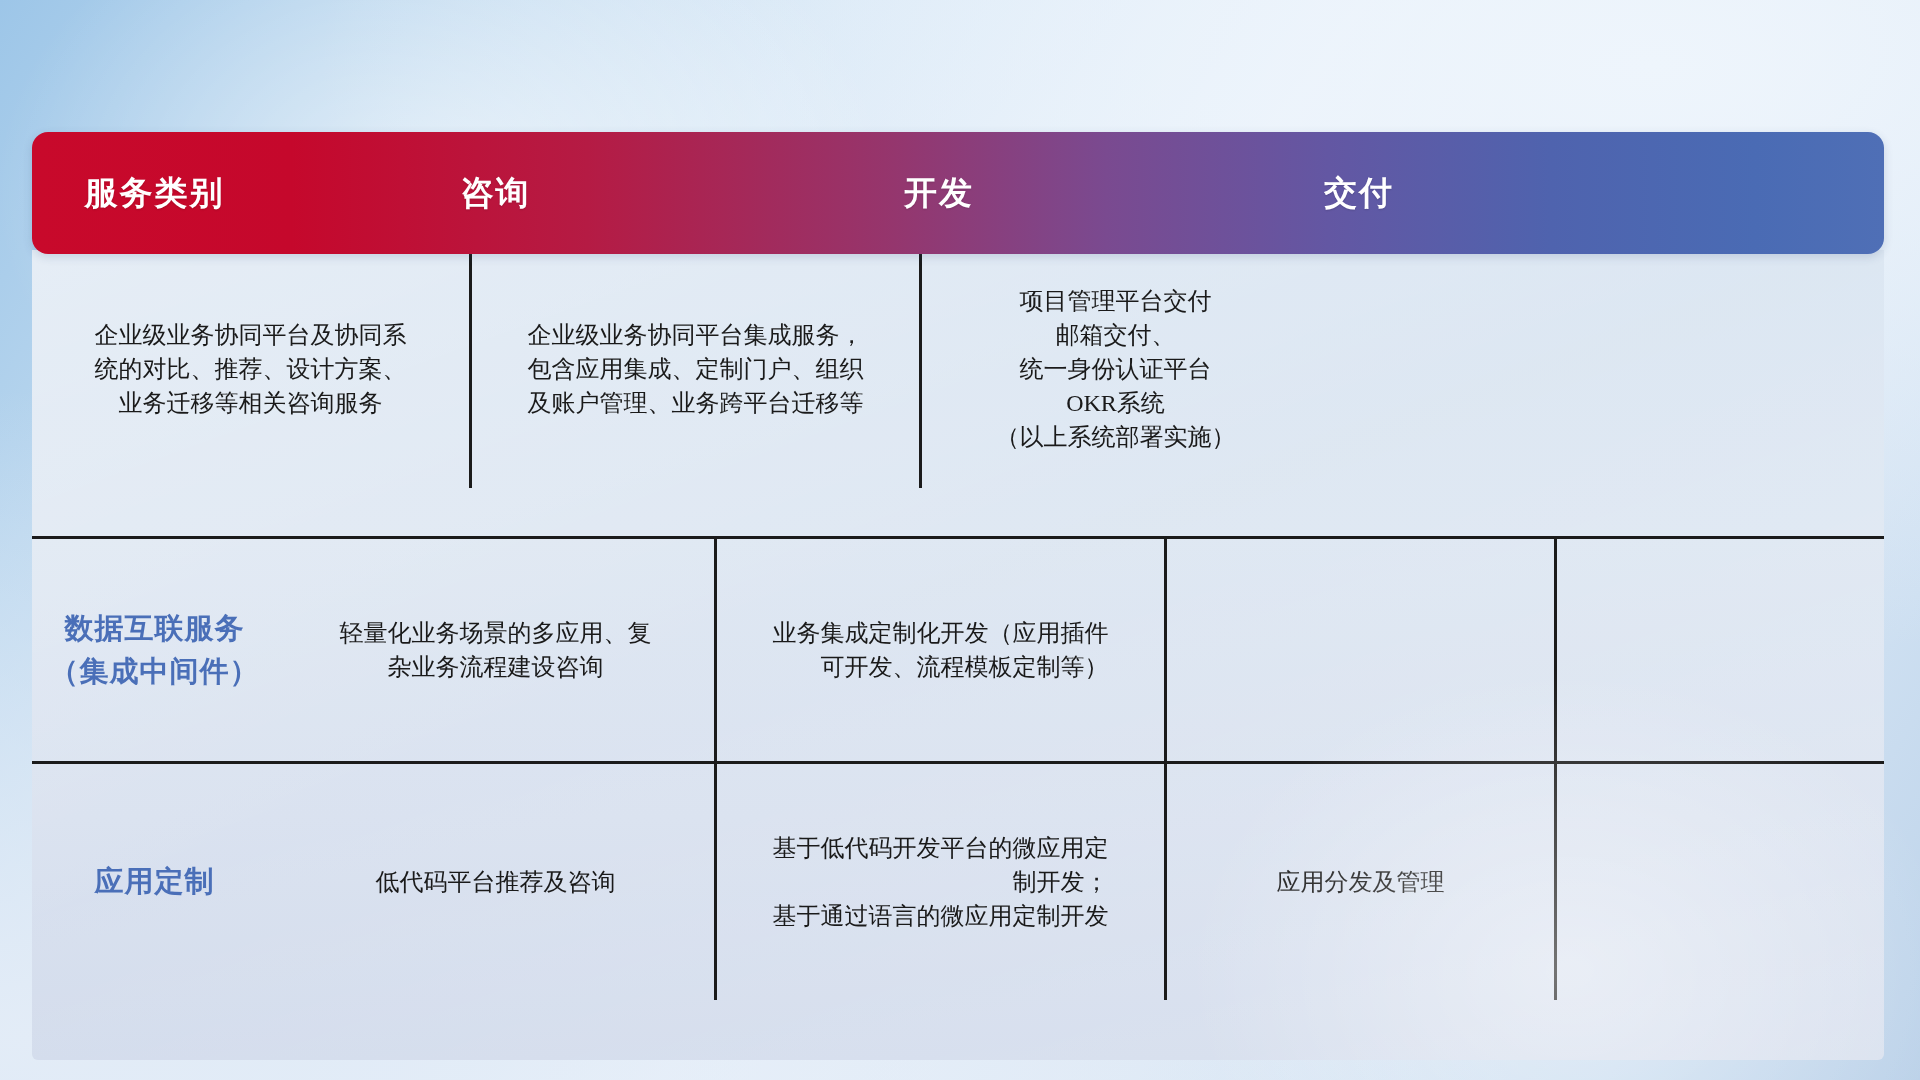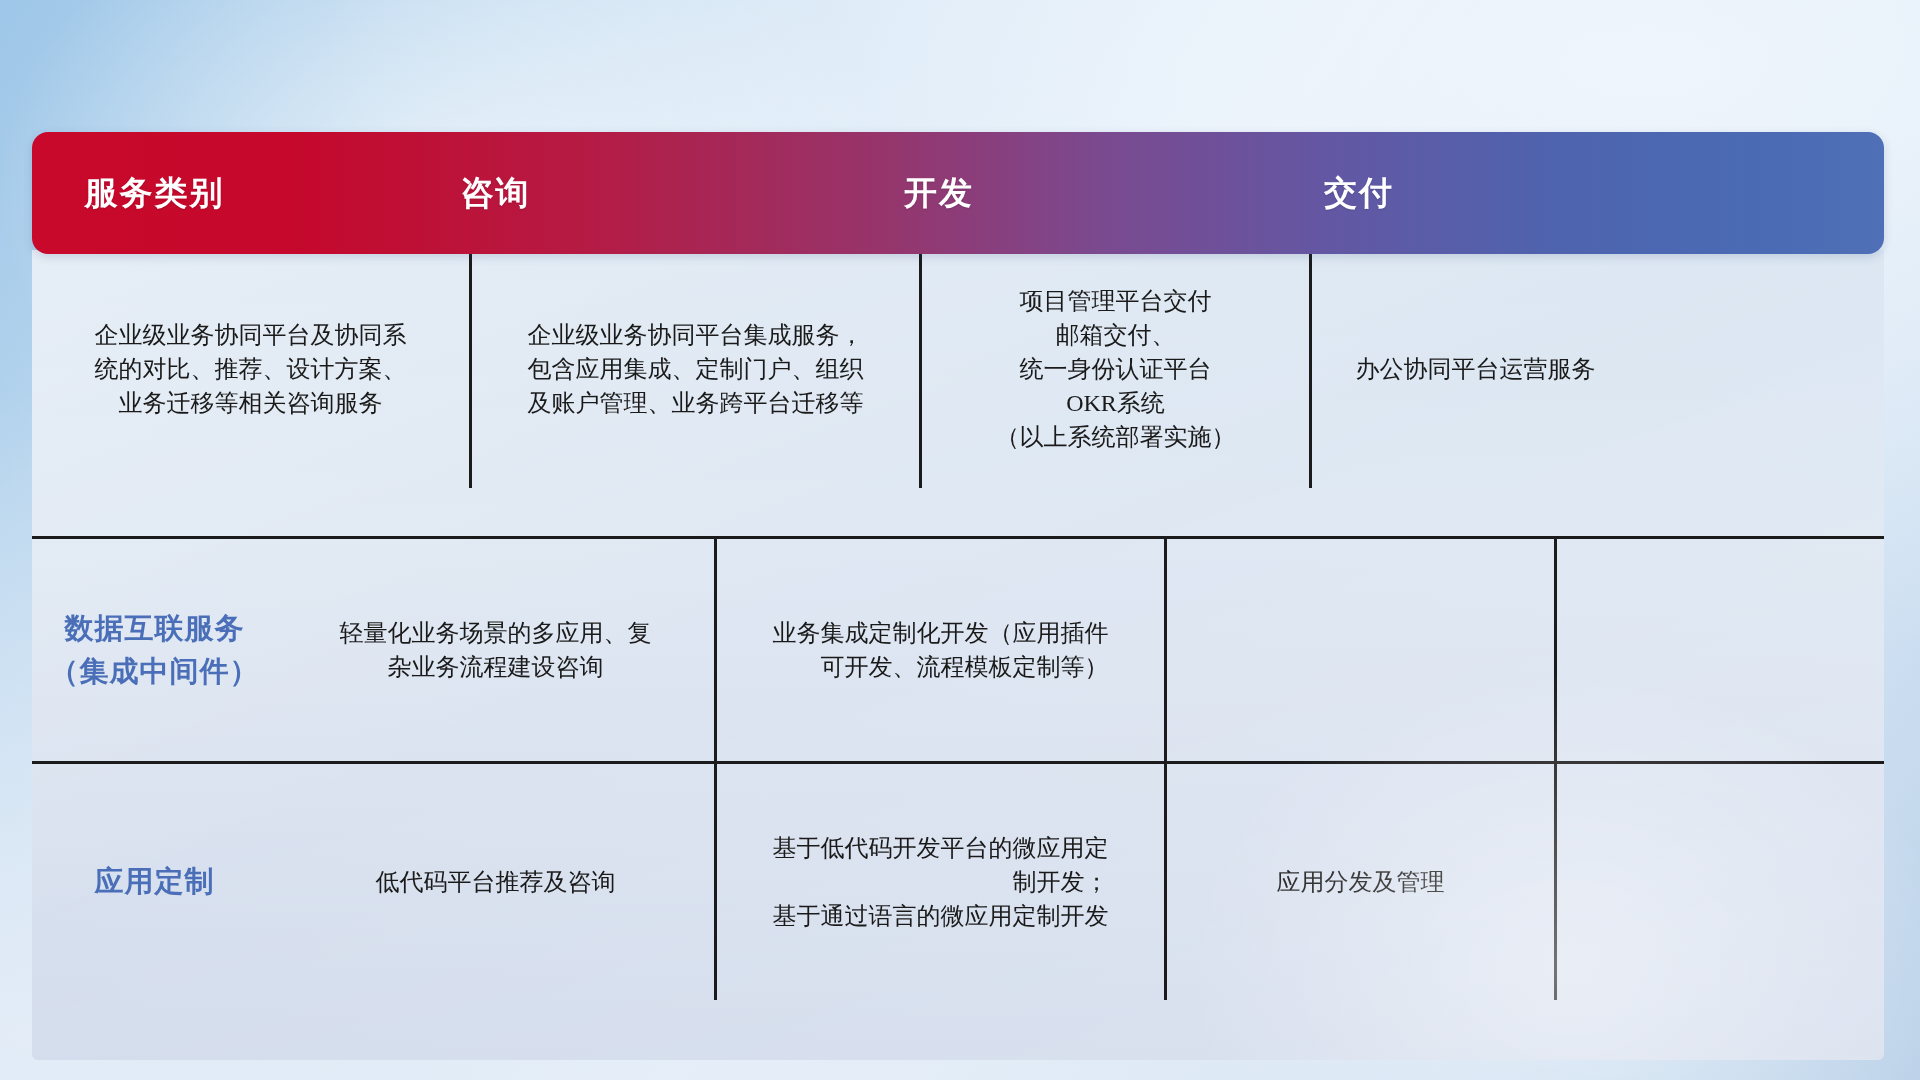--- a/index.html
+++ b/index.html
@@ -161,21 +161,20 @@
 统的对比、推荐、设计方案、
 业务迁移等相关咨询服务</div>
         <div class="cell c2 rule-left">企业级业务协同平台集成服务，
 包含应用集成、定制门户、组织
 及账户管理、业务跨平台迁移等</div>
         <div class="cell c3 rule-left">项目管理平台交付
 邮箱交付、
 统一身份认证平台
 OKR系统
 （以上系统部署实施）</div>
-        <div class="cell c4 rule-left">办公协同平台运营服务</div>
       </div>
 
       <div class="t-row r1">
         <div class="cell label c0">数据互联服务
 （集成中间件）</div>
         <div class="cell c1">轻量化业务场景的多应用、复
 杂业务流程建设咨询</div>
         <div class="cell c2 rule-left">业务集成定制化开发（应用插件
 可开发、流程模板定制等）</div>
         <div class="cell c3 rule-left"></div>

